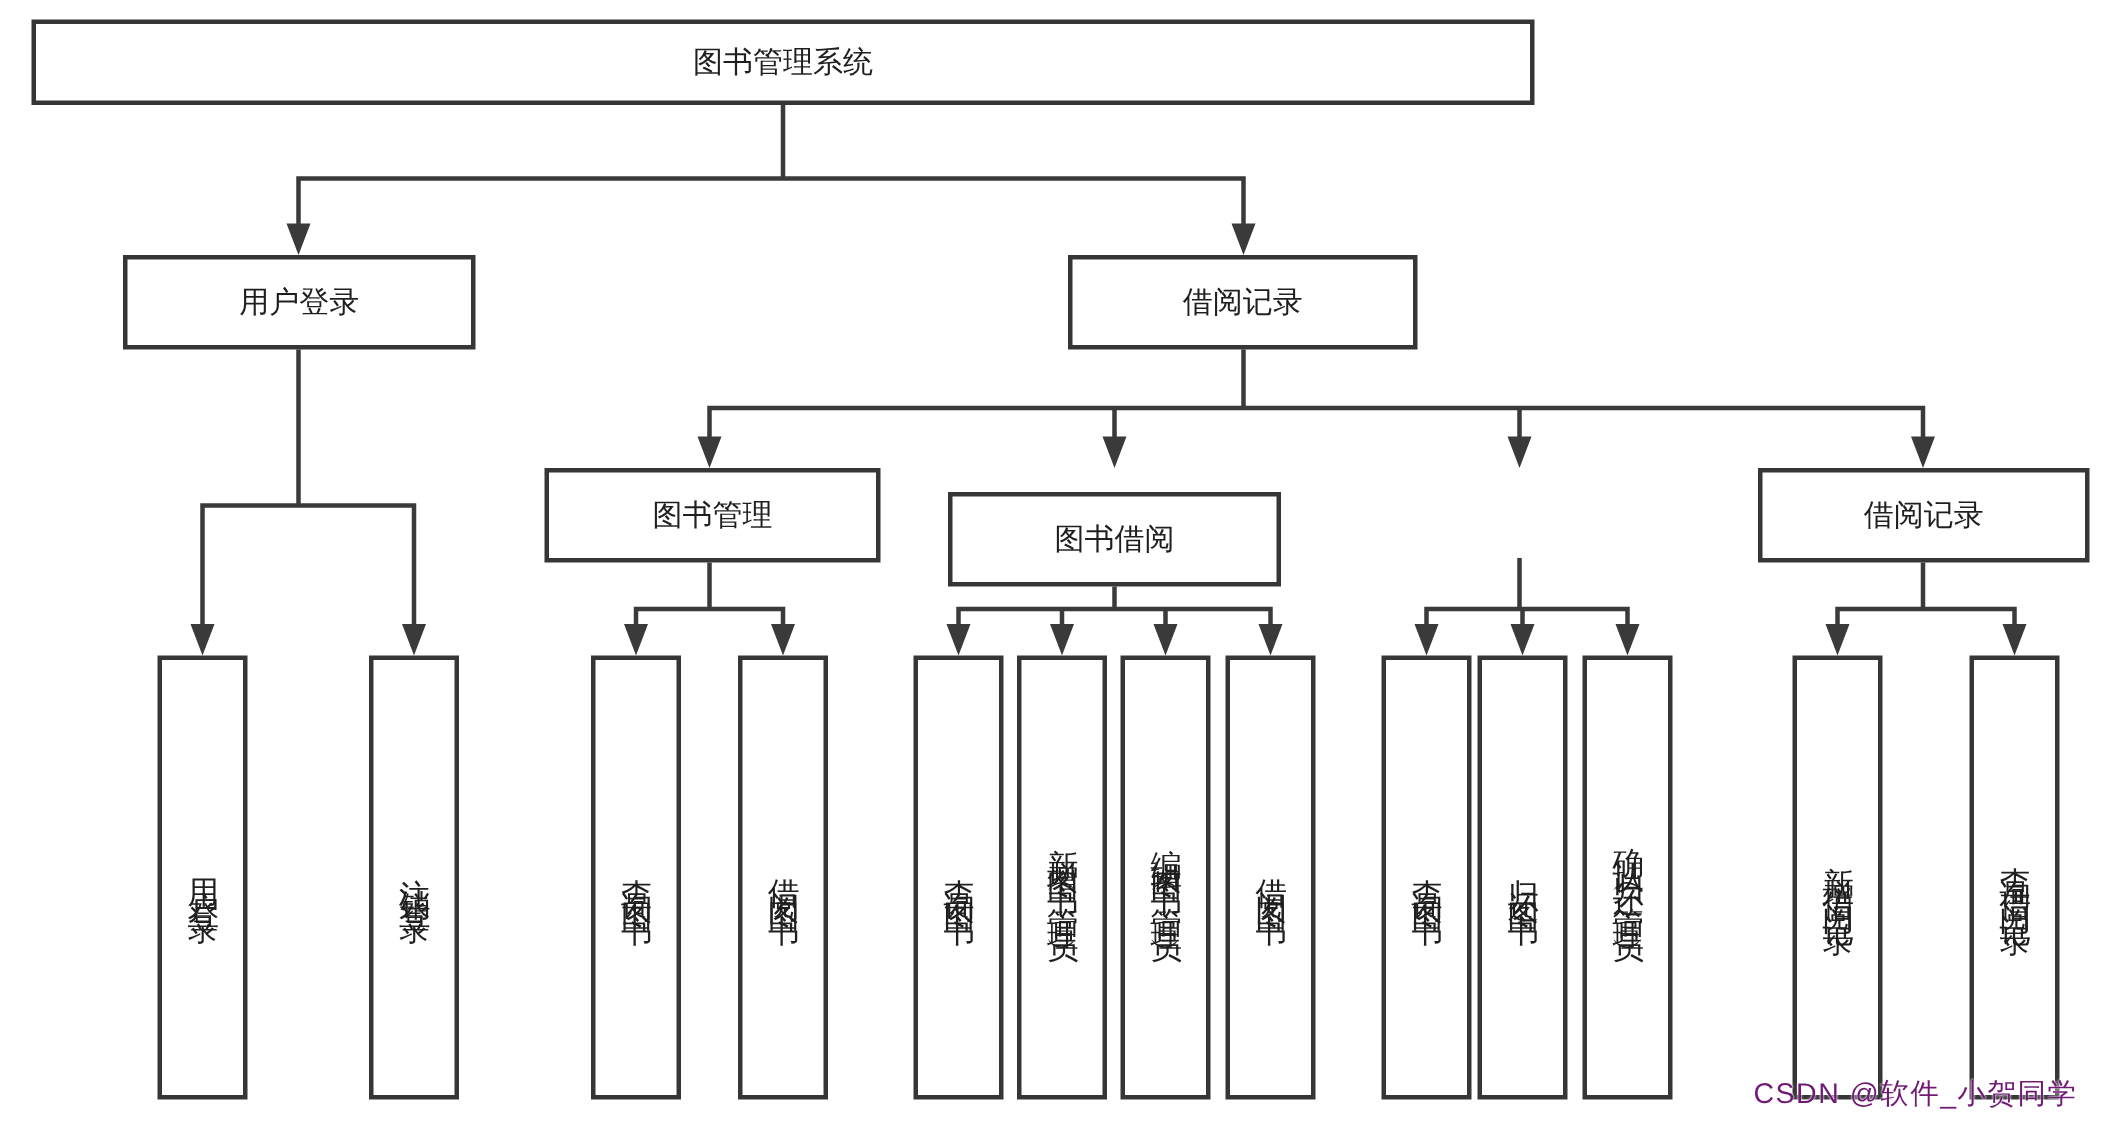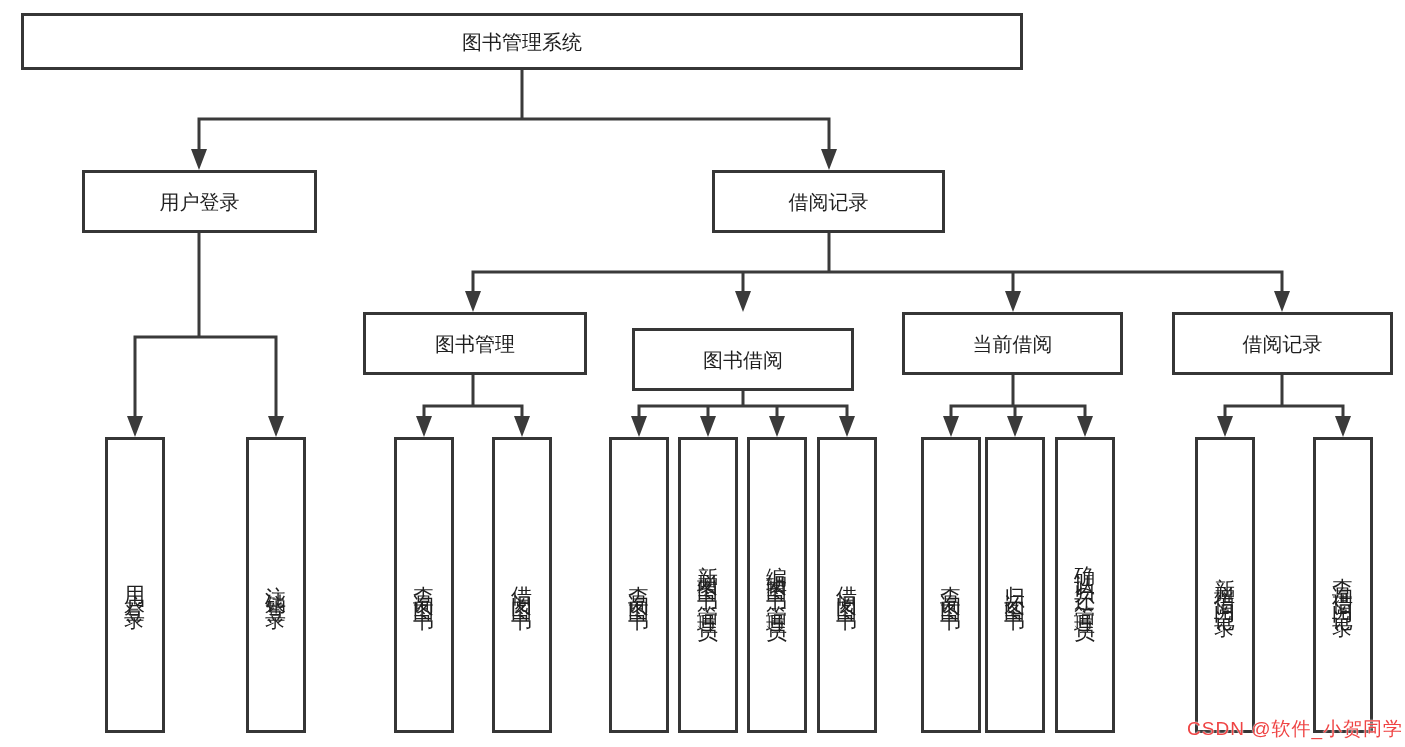--- a/index.html
+++ b/index.html
@@ -27,25 +27,25 @@
     white-space:nowrap;
   }
   .v{
     writing-mode:vertical-rl;
     text-orientation:mixed;
     font-size:21px;
     letter-spacing:8px;
   }
   .watermark{
     position:absolute;
-    right:2px;
+    right:20px;
     top:716px;
     z-index:2;
     font-size:19px;
-    color:#ef4444;
+    color:#701a75;
     text-shadow:0 0 2px #ffffff, 0 0 1px #ffffff;
     letter-spacing:1px;
     white-space:nowrap;
   }
 </style>
 </head>
 <body>
 
 <div class="canvas">
 
@@ -99,21 +99,20 @@
       M1335 416 H1351 L1343 437 Z"></path>
   </svg>
 
   <div class="box" style="left:21px;top:13px;width:1002px;height:57px">图书管理系统</div>
 
   <div class="box" style="left:82px;top:170px;width:235px;height:63px">用户登录</div>
   <div class="box" style="left:712px;top:170px;width:233px;height:63px">借阅记录</div>
 
   <div class="box" style="left:363px;top:312px;width:224px;height:63px">图书管理</div>
   <div class="box" style="left:632px;top:328px;width:222px;height:63px">图书借阅</div>
-  <div class="box" style="left:902px;top:312px;width:221px;height:63px">当前借阅</div>
   <div class="box" style="left:1172px;top:312px;width:221px;height:63px">借阅记录</div>
 
   <div class="box v" style="left:105px;top:437px;width:60px;height:296px">用户登录</div>
   <div class="box v" style="left:246px;top:437px;width:60px;height:296px">注销登录</div>
 
   <div class="box v" style="left:394px;top:437px;width:60px;height:296px">查询图书</div>
   <div class="box v" style="left:492px;top:437px;width:60px;height:296px">借阅图书</div>
 
   <div class="box v" style="left:609px;top:437px;width:60px;height:296px">查询图书</div>
   <div class="box v" style="left:678px;top:437px;width:60px;height:296px">新增图书（管理员）</div>

